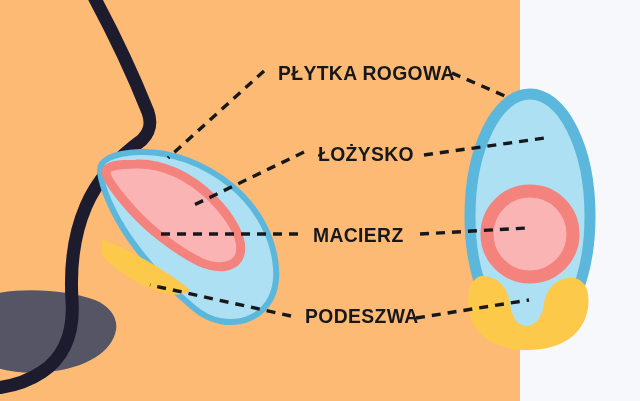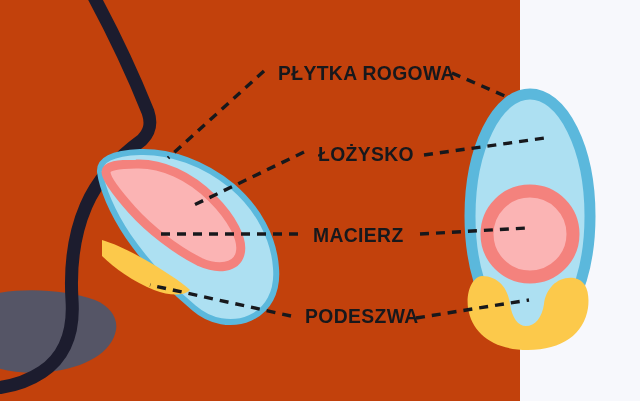--- a/index.html
+++ b/index.html
@@ -12,21 +12,21 @@
     height: 401px;
     background: #F7F8FC;
     font-family: "Liberation Sans", "DejaVu Sans", sans-serif;
     overflow: hidden;
   }
 
   .figure-root {
     position: relative;
     width: 520px;
     height: 401px;
-    background: #c2410c;
+    background: #fdba74;
   }
 
   .figure-svg {
     position: absolute;
     left: 0;
     top: 0;
     width: 640px;
     height: 401px;
     display: block;
   }

